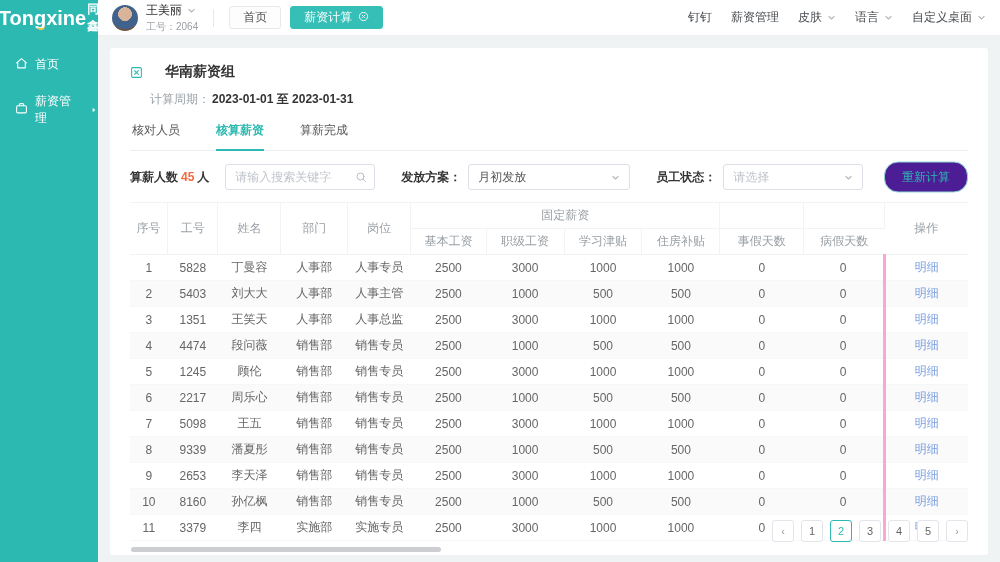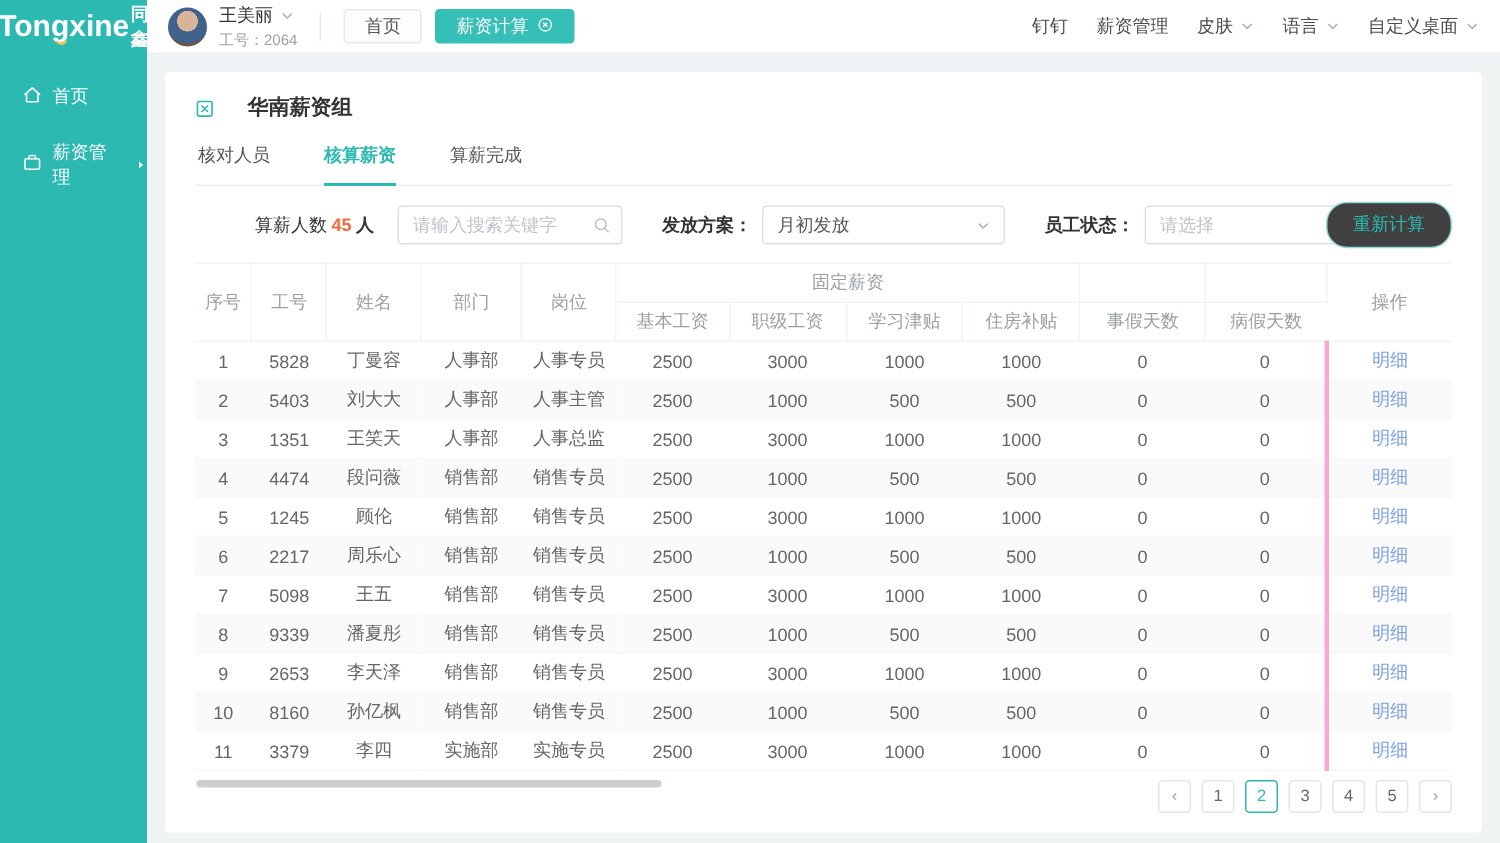--- a/index.html
+++ b/index.html
@@ -36,34 +36,34 @@
   .period-row { margin:10px 0 0 20px; font-size:12px; }
   .period-label { color:#9aa0a6; }
   .period-value { color:#333; font-weight:600; margin-left:2px; }
 
   .page-tabs { margin-top:14px; border-bottom:1px solid #ebeef0; display:flex; gap:36px; padding-left:2px; }
   .page-tab { font-size:12px; color:#555; padding-bottom:10px; cursor:pointer; margin-bottom:-1px; border-bottom:2px solid transparent; }
   .page-tab.active { color:#2cb9b1; font-weight:700; border-bottom-color:#2cb9b1; }
 
   
   .filter-row { display:flex; align-items:center; margin-top:13px; font-size:12px; position:relative; }
-  .count-label { color:#333; font-weight:400;margin-left:40px; }
+  .count-label { color:#333; font-weight:700; }
   .count-num { color:#f5683c; font-weight:700; margin:0 3px; }
   .count-unit { color:#333; font-weight:700; margin-right:16px; }
   .search-box { position:relative; margin-right:26px; }
   .search-box input { width:150px; height:26px; border:1px solid #dcdfe6; border-radius:3px; font-size:12px; padding:0 26px 0 9px; color:#333; outline:none; font-family:inherit; }
   .search-box input::placeholder { color:#c0c4cc; }
   .search-box .s-icon { position:absolute; right:8px; top:7px; display:flex; }
   .f-label { color:#333; font-weight:700; margin-right:7px; }
   .select { height:26px; border:1px solid #dcdfe6; border-radius:3px; display:inline-flex; align-items:center; justify-content:space-between; padding:0 9px; background:#fff; cursor:pointer; margin-right:26px; }
   .select .val { color:#555; }
   .select.is-placeholder .val { color:#c0c4cc; }
   .sel-plan { width:162px; }
   .sel-status { width:140px; }
-  .recalc-btn { position:absolute; right:0; top:50%; transform:translateY(-50%); border:1px solid #90d9d4; color:#2cb9b1; background:#404040; border-radius:14px; padding:6px 17px; font-size:12px; cursor:pointer; font-family:inherit; }
+  .recalc-btn { position:absolute; right:0; top:50%; transform:translateY(-50%); border:1px solid #90d9d4; color:#2cb9b1; background:#4c1d95; border-radius:14px; padding:6px 17px; font-size:12px; cursor:pointer; font-family:inherit; }
 
   
   .table-wrap { margin-top:12px; }
   table { width:100%; border-collapse:collapse; table-layout:fixed; font-size:12px; }
   thead th { color:#9aa0a6; font-weight:400; height:26px; border-right:1px solid #f1f3f5; border-bottom:1px solid #f1f3f5; border-top:1px solid #f1f3f5; background:#fff; text-align:center; }
   thead th:last-child { border-right:none; }
   tbody td { color:#666; text-align:center; height:26px; border-bottom:1px solid #f6f7f8; }
   tbody tr:nth-child(even) { background:#fafafa; }
   td.action-cell { border-left:3px solid #f9a8d4; }
   .detail-link { color:#7b9fe2; cursor:pointer; }
@@ -164,20 +164,23 @@
   <div class="card">
 
     <div class="title-row">
       <svg width="13" height="13" viewBox="0 0 24 24" fill="none" stroke="#2cb9b1" stroke-width="2">
           <rect x="3" y="3" width="18" height="18" rx="2"></rect>
           <path d="M8 8l8 8M16 8l-8 8"></path>
         </svg>
       <span>华南薪资组</span>
     </div>
 
+    <div class="period-row">
+      <span class="period-label">计算周期：</span><span class="period-value">2023-01-01 至 2023-01-31</span>
+    </div>
 
     <div class="page-tabs" id="page-tabs">
         <div class="page-tab">核对人员</div>
         <div class="page-tab active">核算薪资</div>
         <div class="page-tab">算薪完成</div>
       </div>
 
     <div class="filter-row">
       <span class="count-label">算薪人数</span>
       <span class="count-num">45</span>

